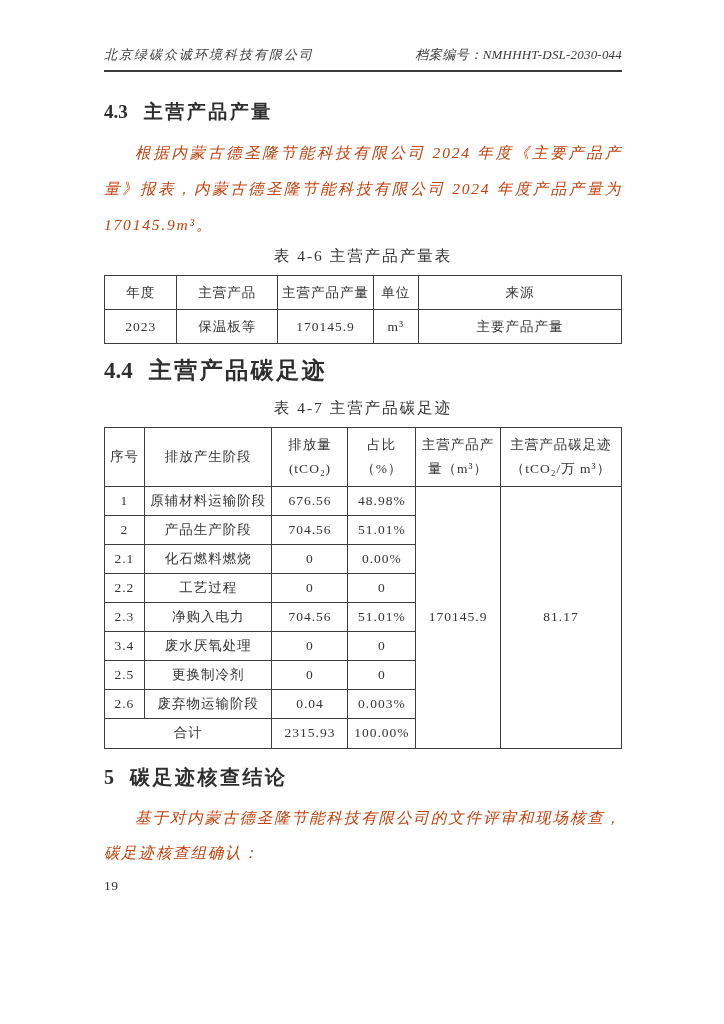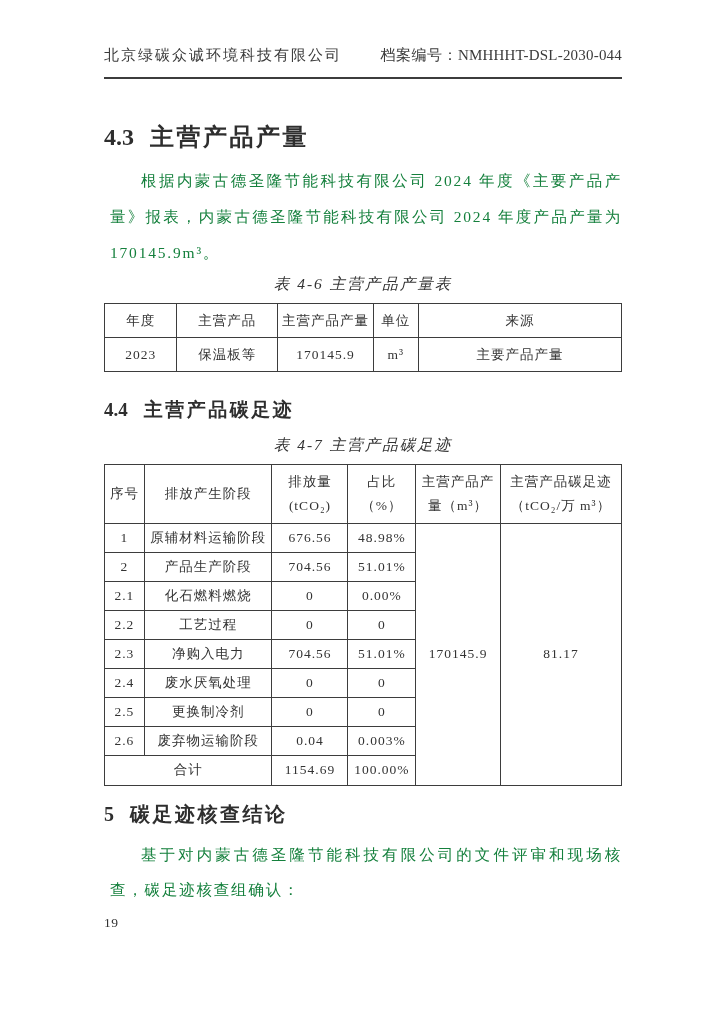--- a/index.html
+++ b/index.html
@@ -14,27 +14,28 @@
     box-sizing: border-box;
     background: #ffffff;
     padding: 0 102px 0 104px;
     overflow: hidden;
     font-family: "Liberation Serif", "DejaVu Serif", serif;
     color: #333333;
   }
   
   .doc-header {
     margin-top: 46px;
-    padding-bottom: 12px;
+    padding-bottom: 6px;
     border-bottom: 2px solid #3c3c3c;
     display: flex;
     justify-content: space-between;
     align-items: baseline;
-    font-size: 15px;
+    font-size: 13px;
     color: #3a3a3a;
+    font-style: italic;
   }
   .doc-header .company {
     letter-spacing: 2px;
   }
   .doc-header .archive {
     letter-spacing: 0.5px;
   }
   .doc-header .archive .num {
     font-family: "Liberation Serif", "DejaVu Serif", serif;
     letter-spacing: 0.2px;
@@ -45,42 +46,42 @@
     align-items: baseline;
     font-weight: bold;
     color: #2e2e2e;
     letter-spacing: 2.5px;
   }
   .heading .h-num {
     letter-spacing: 0;
     margin-right: 16px;
     font-family: "Liberation Serif", "DejaVu Serif", serif;
   }
-  .h-43 { font-size: 24px; margin-top: 42px; }
-  .h-44 { font-size: 19px; margin-top: 25px; }
+  .h-43 { font-size: 19px; margin-top: 27px; }
+  .h-44 { font-size: 23px; margin-top: 11px; }
   .h-5  { font-size: 20px; margin-top: 15px; }
   
   .para {
-    margin: 10px 0 0 6px;
+    margin: 10px 0 0 0;
     font-size: 15.5px;
     line-height: 2.32;
     text-indent: 2em;
     text-align: justify;
     letter-spacing: 1.8px;
-    color: #15803d;
+    color: #c2410c;
+    font-style: italic;
   }
   .para-5 { line-height: 2.25; }
   
   .tbl-caption {
     margin: 3px 0 8px 0;
     text-align: center;
     font-size: 15.5px;
     letter-spacing: 2px;
     color: #333333;
-    font-style: italic;
   }
   
   table {
     width: 100%;
     border-collapse: collapse;
     table-layout: fixed;
     font-size: 13.5px;
     color: #333333;
   }
   table, th, td {
@@ -208,40 +209,40 @@
         <td>0</td>
         <td>0</td>
       </tr>
       <tr class="data">
         <td>2.3</td>
         <td>净购入电力</td>
         <td>704.56</td>
         <td>51.01%</td>
       </tr>
       <tr class="data">
-        <td>2.4</td>
+        <td>3.4</td>
         <td>废水厌氧处理</td>
         <td>0</td>
         <td>0</td>
       </tr>
       <tr class="data">
         <td>2.5</td>
         <td>更换制冷剂</td>
         <td>0</td>
         <td>0</td>
       </tr>
       <tr class="data">
         <td>2.6</td>
         <td>废弃物运输阶段</td>
         <td>0.04</td>
         <td>0.003%</td>
       </tr>
       <tr class="total">
         <td colspan="2">合计</td>
-        <td>1154.69</td>
+        <td>2315.93</td>
         <td>100.00%</td>
       </tr>
     </tbody>
   </table>
 
   <div class="heading h-5">
     <span class="h-num">5</span>
     <span>碳足迹核查结论</span>
   </div>
   <p class="para para-5">基于对内蒙古德圣隆节能科技有限公司的文件评审和现场核查，碳足迹核查组确认：</p>

